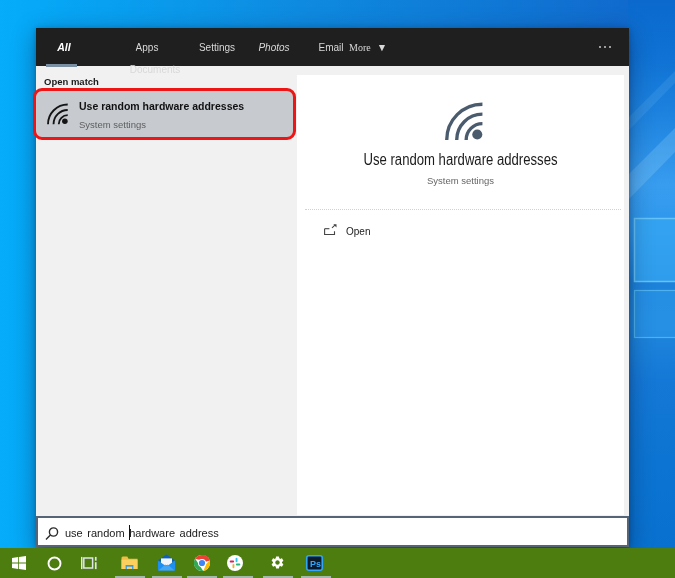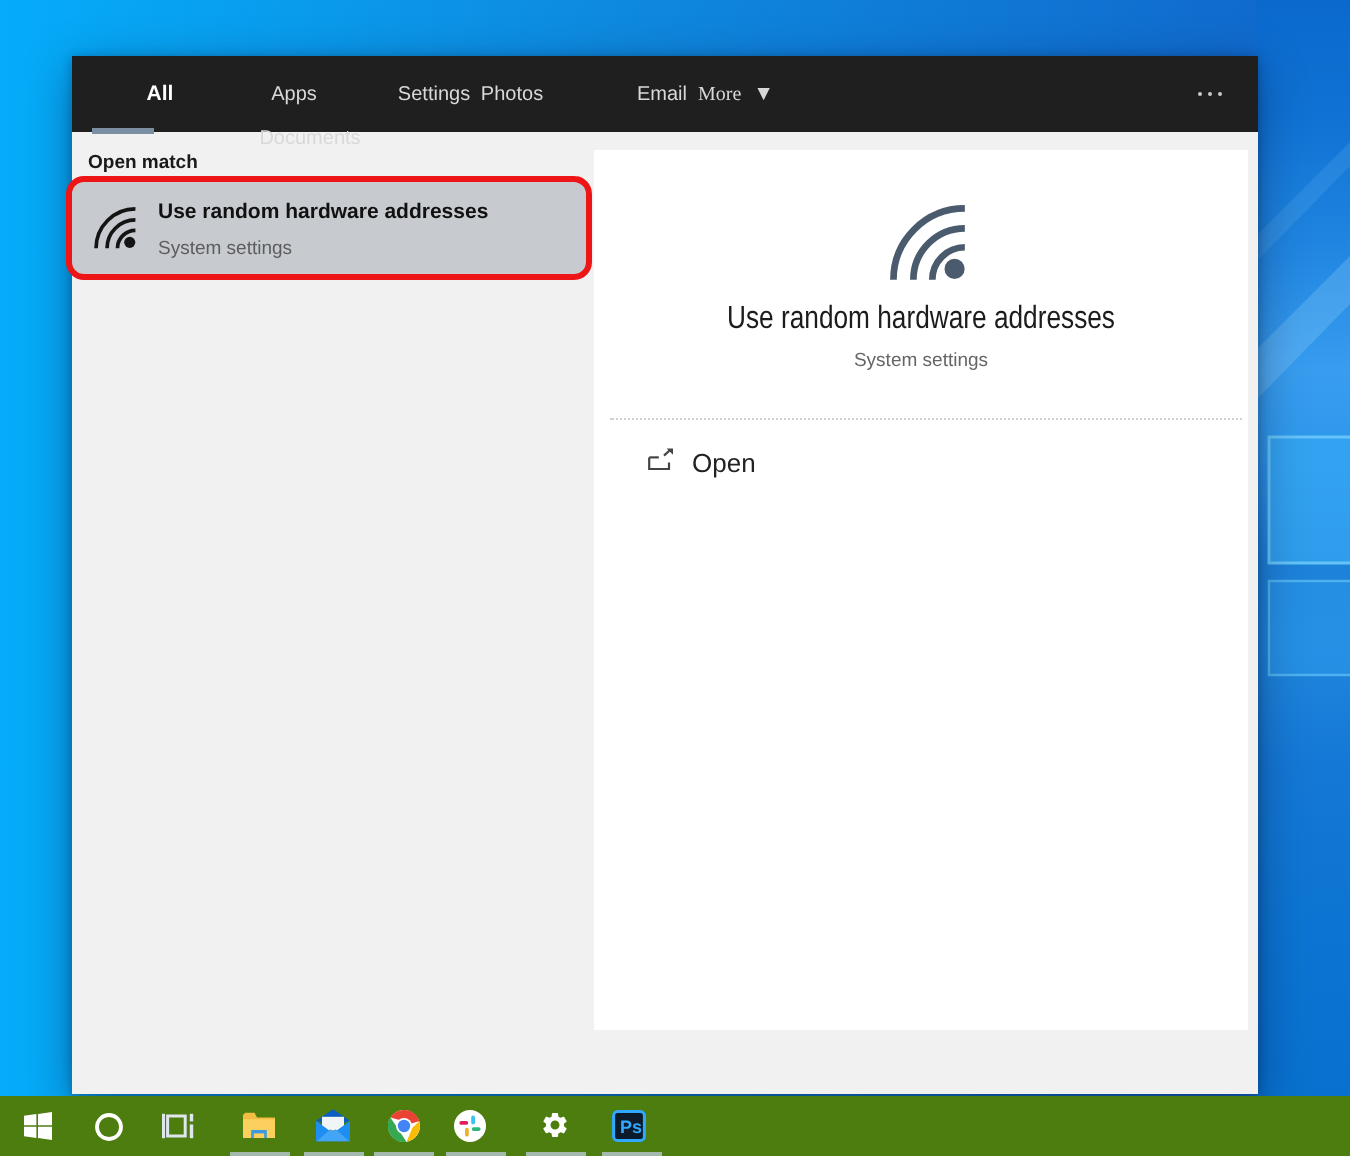--- a/index.html
+++ b/index.html
@@ -24,21 +24,21 @@
   #rowtitle { left:43px; top:10px; font-size:10.5px; line-height:10.5px; font-weight:bold; color:#111; white-space:nowrap; }
   #rowsub { left:43px; top:28.5px; font-size:9.5px; line-height:9.5px; color:#5d5d5d; }
   #redbox { left:-3px; top:60px; width:263px; height:52px; border:3px solid #ee1516; border-radius:9px; z-index:5; }
 
   
   #card { left:261px; top:47px; width:327px; height:440px; background:#ffffff; }
   #bigtitle { left:0; top:77px; width:327px; text-align:center; font-size:16px; line-height:16px; color:#1c1c1c; transform:scaleX(0.82); white-space:nowrap; }
   #bigsub { left:0; top:101px; width:327px; text-align:center; font-size:9.5px; line-height:9.5px; color:#666; }
   #divider { left:8px; top:134px; width:316px; height:0; border-top:1px dotted #d2d2d2; }
   #openicon { left:27px; top:149px; }
-  #opentext { left:48.5px; top:151.5px; font-size:13px; line-height:9.5px; color:#222; }
+  #opentext { left:48.5px; top:151.5px; font-size:10px; line-height:9.5px; color:#222; }
 
   
   #searchbox { left:0px; top:488px; width:593px; height:31px; background:#fff; border:2px solid #566478; }
   #searchtext { left:27px; top:9.5px; font-size:11px; line-height:11px; color:#1a1a1a; white-space:nowrap; word-spacing:1.5px; }
   #cursor { left:91px; top:7px; width:1px; height:15px; background:#111; }
 
   
   #taskbar { left:0; top:548px; width:675px; height:30px; background:#4d7c0f; }
   .ind { position:absolute; top:28px; height:2px; width:30px; background:rgba(185,200,214,0.8); }
 </style>
@@ -73,25 +73,25 @@
     <polygon points="628,118 675,71 675,83 628,131" fill="#8fd0fa" opacity="0.14"></polygon>
 
     <g>
       <rect x="634.5" y="218.5" width="60" height="63" fill="#36a5f2" fill-opacity="0.75" stroke="#64c4f8" stroke-width="1.5"></rect>
       <rect x="634.5" y="290.5" width="60" height="47" fill="#2e9aec" fill-opacity="0.55" stroke="#55b8f2" stroke-width="1.2" opacity="0.9"></rect>
     </g>
   </svg>
 
   <div id="win" class="abs">
     <div id="tabs" class="abs">
-      <span class="tab sel" style="left:44px;">All</span>
+      <span class="tab sel" style="left:28px;font-style:italic;">All</span>
       <span class="tab" style="left:62.5px;margin-left:48px;">Apps</span>
       <span class="tab" style="left:118.7px;margin-top:22px;">Documents</span>
       <span class="tab" style="left:181px;">Settings</span>
-      <span class="tab" style="left:220px;">Photos</span>
+      <span class="tab" style="left:238px;font-style:italic;">Photos</span>
       <span class="tab" style="left:295px;">Email</span>
       <span class="tab" style="left:313px; transform:none;font-family:Liberation Serif, serif;">More<span style="font-size:10.5px; position:relative; top:-0.5px; margin-left:6px;">▼</span></span>
       <span id="dots3" class="abs"><span></span><span></span><span></span></span>
       <div id="underline" class="abs"></div>
     </div>
 
     <div id="bestmatch" class="abs">Open match</div>
 
     <div id="row" class="abs">
       <svg class="abs" style="left:9.5px; top:11px;" width="22" height="23.5" viewBox="0 0 38 40">
@@ -121,20 +121,28 @@
       <div id="divider" class="abs"></div>
       <svg id="openicon" class="abs" width="13" height="12" viewBox="0 0 13 12">
         <path d="M 0.6 4.7 L 0.6 10.5 L 10.5 10.5 L 10.5 7.2" fill="none" stroke="#444" stroke-width="1.1"></path>
         <path d="M 0.6 4.7 L 5.4 4.7" fill="none" stroke="#444" stroke-width="1.1"></path>
         <path d="M 8 3.8 L 11.2 0.9" fill="none" stroke="#444" stroke-width="1.1"></path>
         <path d="M 9.3 0.2 L 12.5 0.2 L 12.5 3.4 Z" fill="#444"></path>
       </svg>
       <div id="opentext" class="abs">Open</div>
     </div>
 
+    <div id="searchbox" class="abs">
+      <svg class="abs" style="left:4px; top:4px;" width="20" height="22" viewBox="0 0 20 22">
+        <circle cx="11.5" cy="10" r="4.1" fill="none" stroke="#2b2b2b" stroke-width="1.4"></circle>
+        <path d="M 8.4 13.1 L 4 17.5" stroke="#2b2b2b" stroke-width="1.4"></path>
+      </svg>
+      <div id="searchtext" class="abs">use random hardware address</div>
+      <div id="cursor" class="abs"></div>
+    </div>
   </div>
 
   <div id="taskbar" class="abs">
 
     <svg class="abs" style="left:12px; top:8px;" width="14" height="14" viewBox="0 0 14 14">
       <g fill="#ffffff">
         <polygon points="0,1.9 6.2,1.05 6.2,6.6 0,6.6"></polygon>
         <polygon points="7,0.95 14,0 14,6.6 7,6.6"></polygon>
         <polygon points="0,7.4 6.2,7.4 6.2,12.95 0,12.1"></polygon>
         <polygon points="7,7.4 14,7.4 14,14 7,13.05"></polygon>

